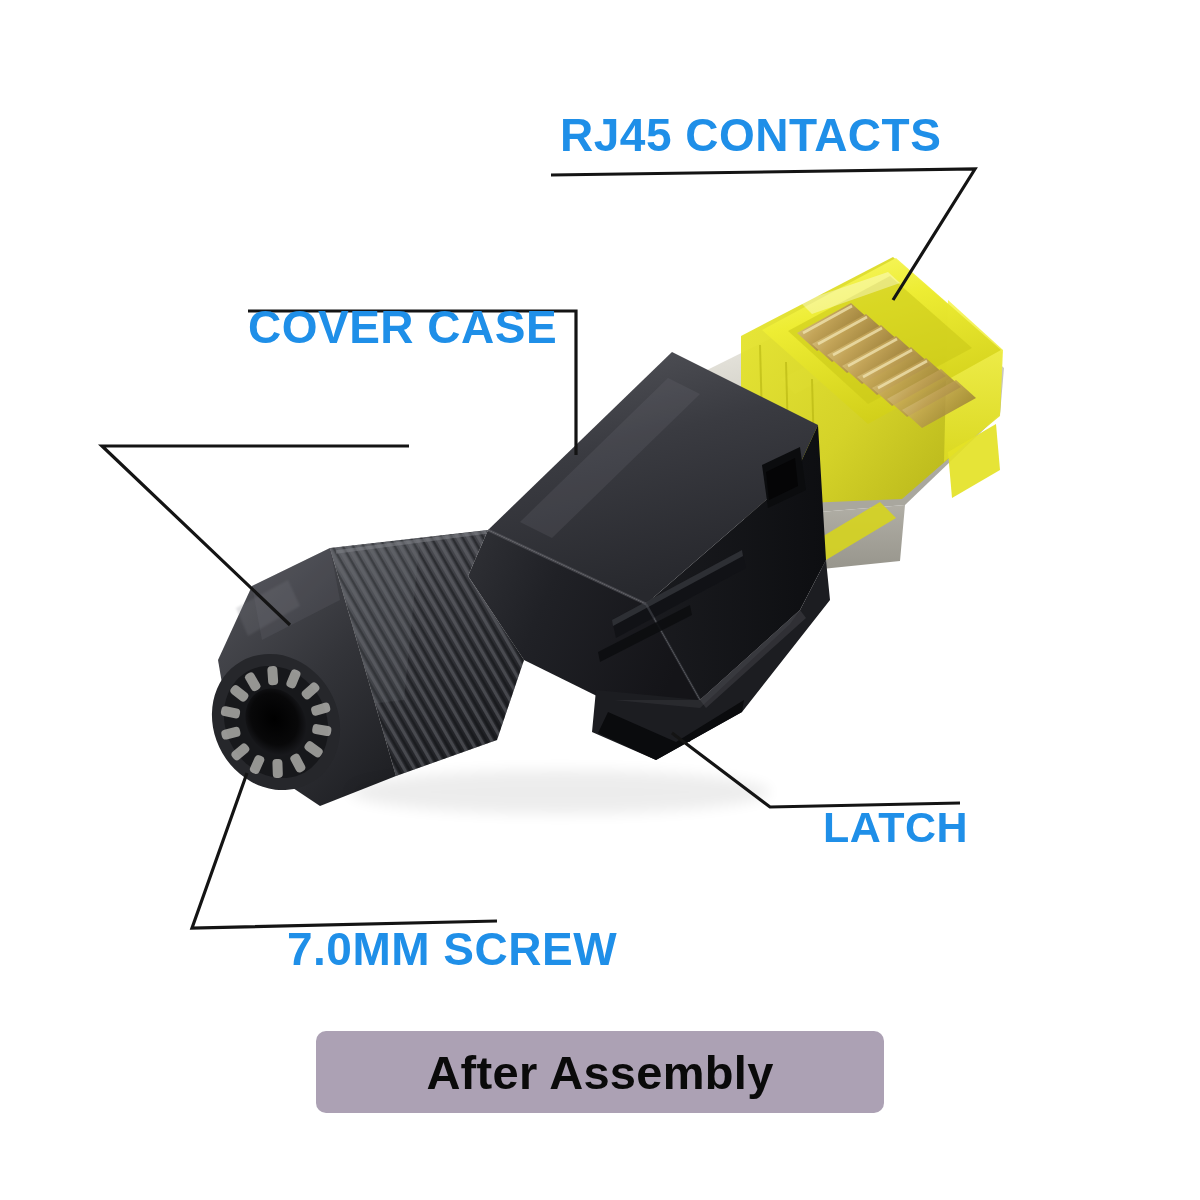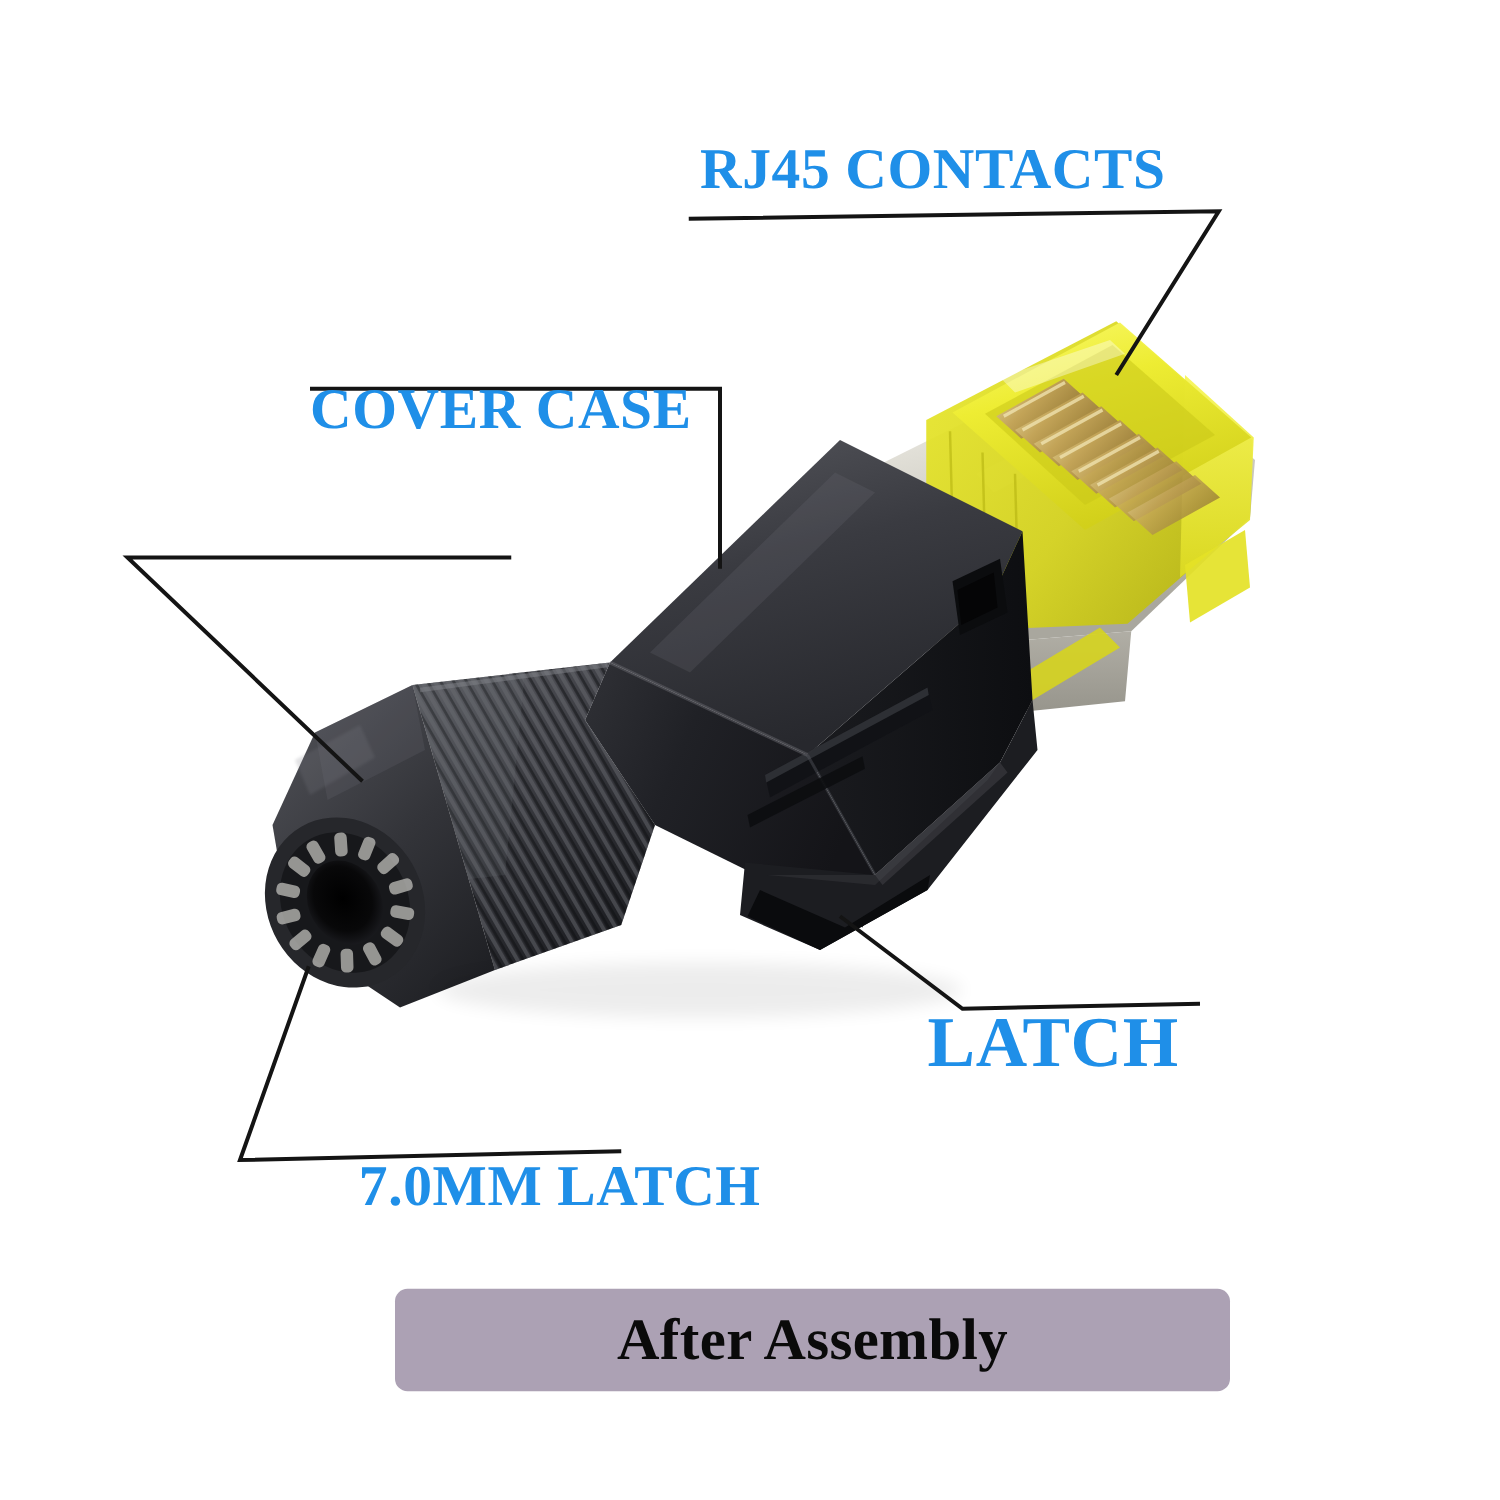--- a/index.html
+++ b/index.html
@@ -7,38 +7,38 @@
     margin: 0;
     padding: 0;
     background: #ffffff;
   }
   #root {
     position: relative;
     width: 1200px;
     height: 1200px;
     background: #ffffff;
     overflow: hidden;
-    font-family: Liberation Serif, serif;
+    font-family: Liberation Sans, sans-serif;
   }
 
   
   .callout {
     position: absolute;
     color: #1f8fe8;
     font-weight: 700;
     letter-spacing: 0.5px;
     white-space: nowrap;
     line-height: 1;
     user-select: none;
   }
   #label-rj45      { left: 560px;  top: 112px;  font-size: 46px; }
   #label-cover     { left: 248px;  top: 256px;  font-size: 46px; margin-top: 48px; }
   #label-screw     { left: 112px;  top: 390px;  font-size: 46px; }
   #label-hole      { left: 287px;  top: 926px;  font-size: 46px; }
-  #label-latch     { left: 742px;  top: 806px;  font-size: 57px; }
+  #label-latch     { left: 823px;  top: 806px;  font-size: 43px; }
 
   
   #leaders {
     position: absolute;
     left: 0; top: 0;
     width: 1200px; height: 1200px;
     pointer-events: none;
   }
   #leaders path, #leaders line {
     fill: none;
@@ -51,21 +51,21 @@
     position: absolute;
     left: 0; top: 0;
     width: 1200px; height: 1200px;
   }
 
   
   #caption-box {
     position: absolute;
     left: 316px;
     top: 1031px;
-    width: 668px;
+    width: 568px;
     height: 82px;
     background: #aca1b4;
     border-radius: 10px;
     display: flex;
     align-items: center;
     justify-content: center;
   }
   #caption-text {
     color: #0a0a0a;
     font-size: 47px;
@@ -301,19 +301,19 @@
     <path d="M247,773 L192,928 L497,921"></path>
   </svg>
 
   <div class="callout" id="label-rj45">RJ45 CONTACTS</div>
 
   <div class="callout" id="label-cover">COVER CASE</div>
 
 
   <div class="callout" id="label-latch">LATCH</div>
 
-  <div class="callout" id="label-hole">7.0MM LATCH</div>
+  <div class="callout" id="label-hole">7.0MM SCREW</div>
 
   <div id="caption-box">
     <span id="caption-text">After Assembly</span>
   </div>
 
 </div>
 
 </body></html>

